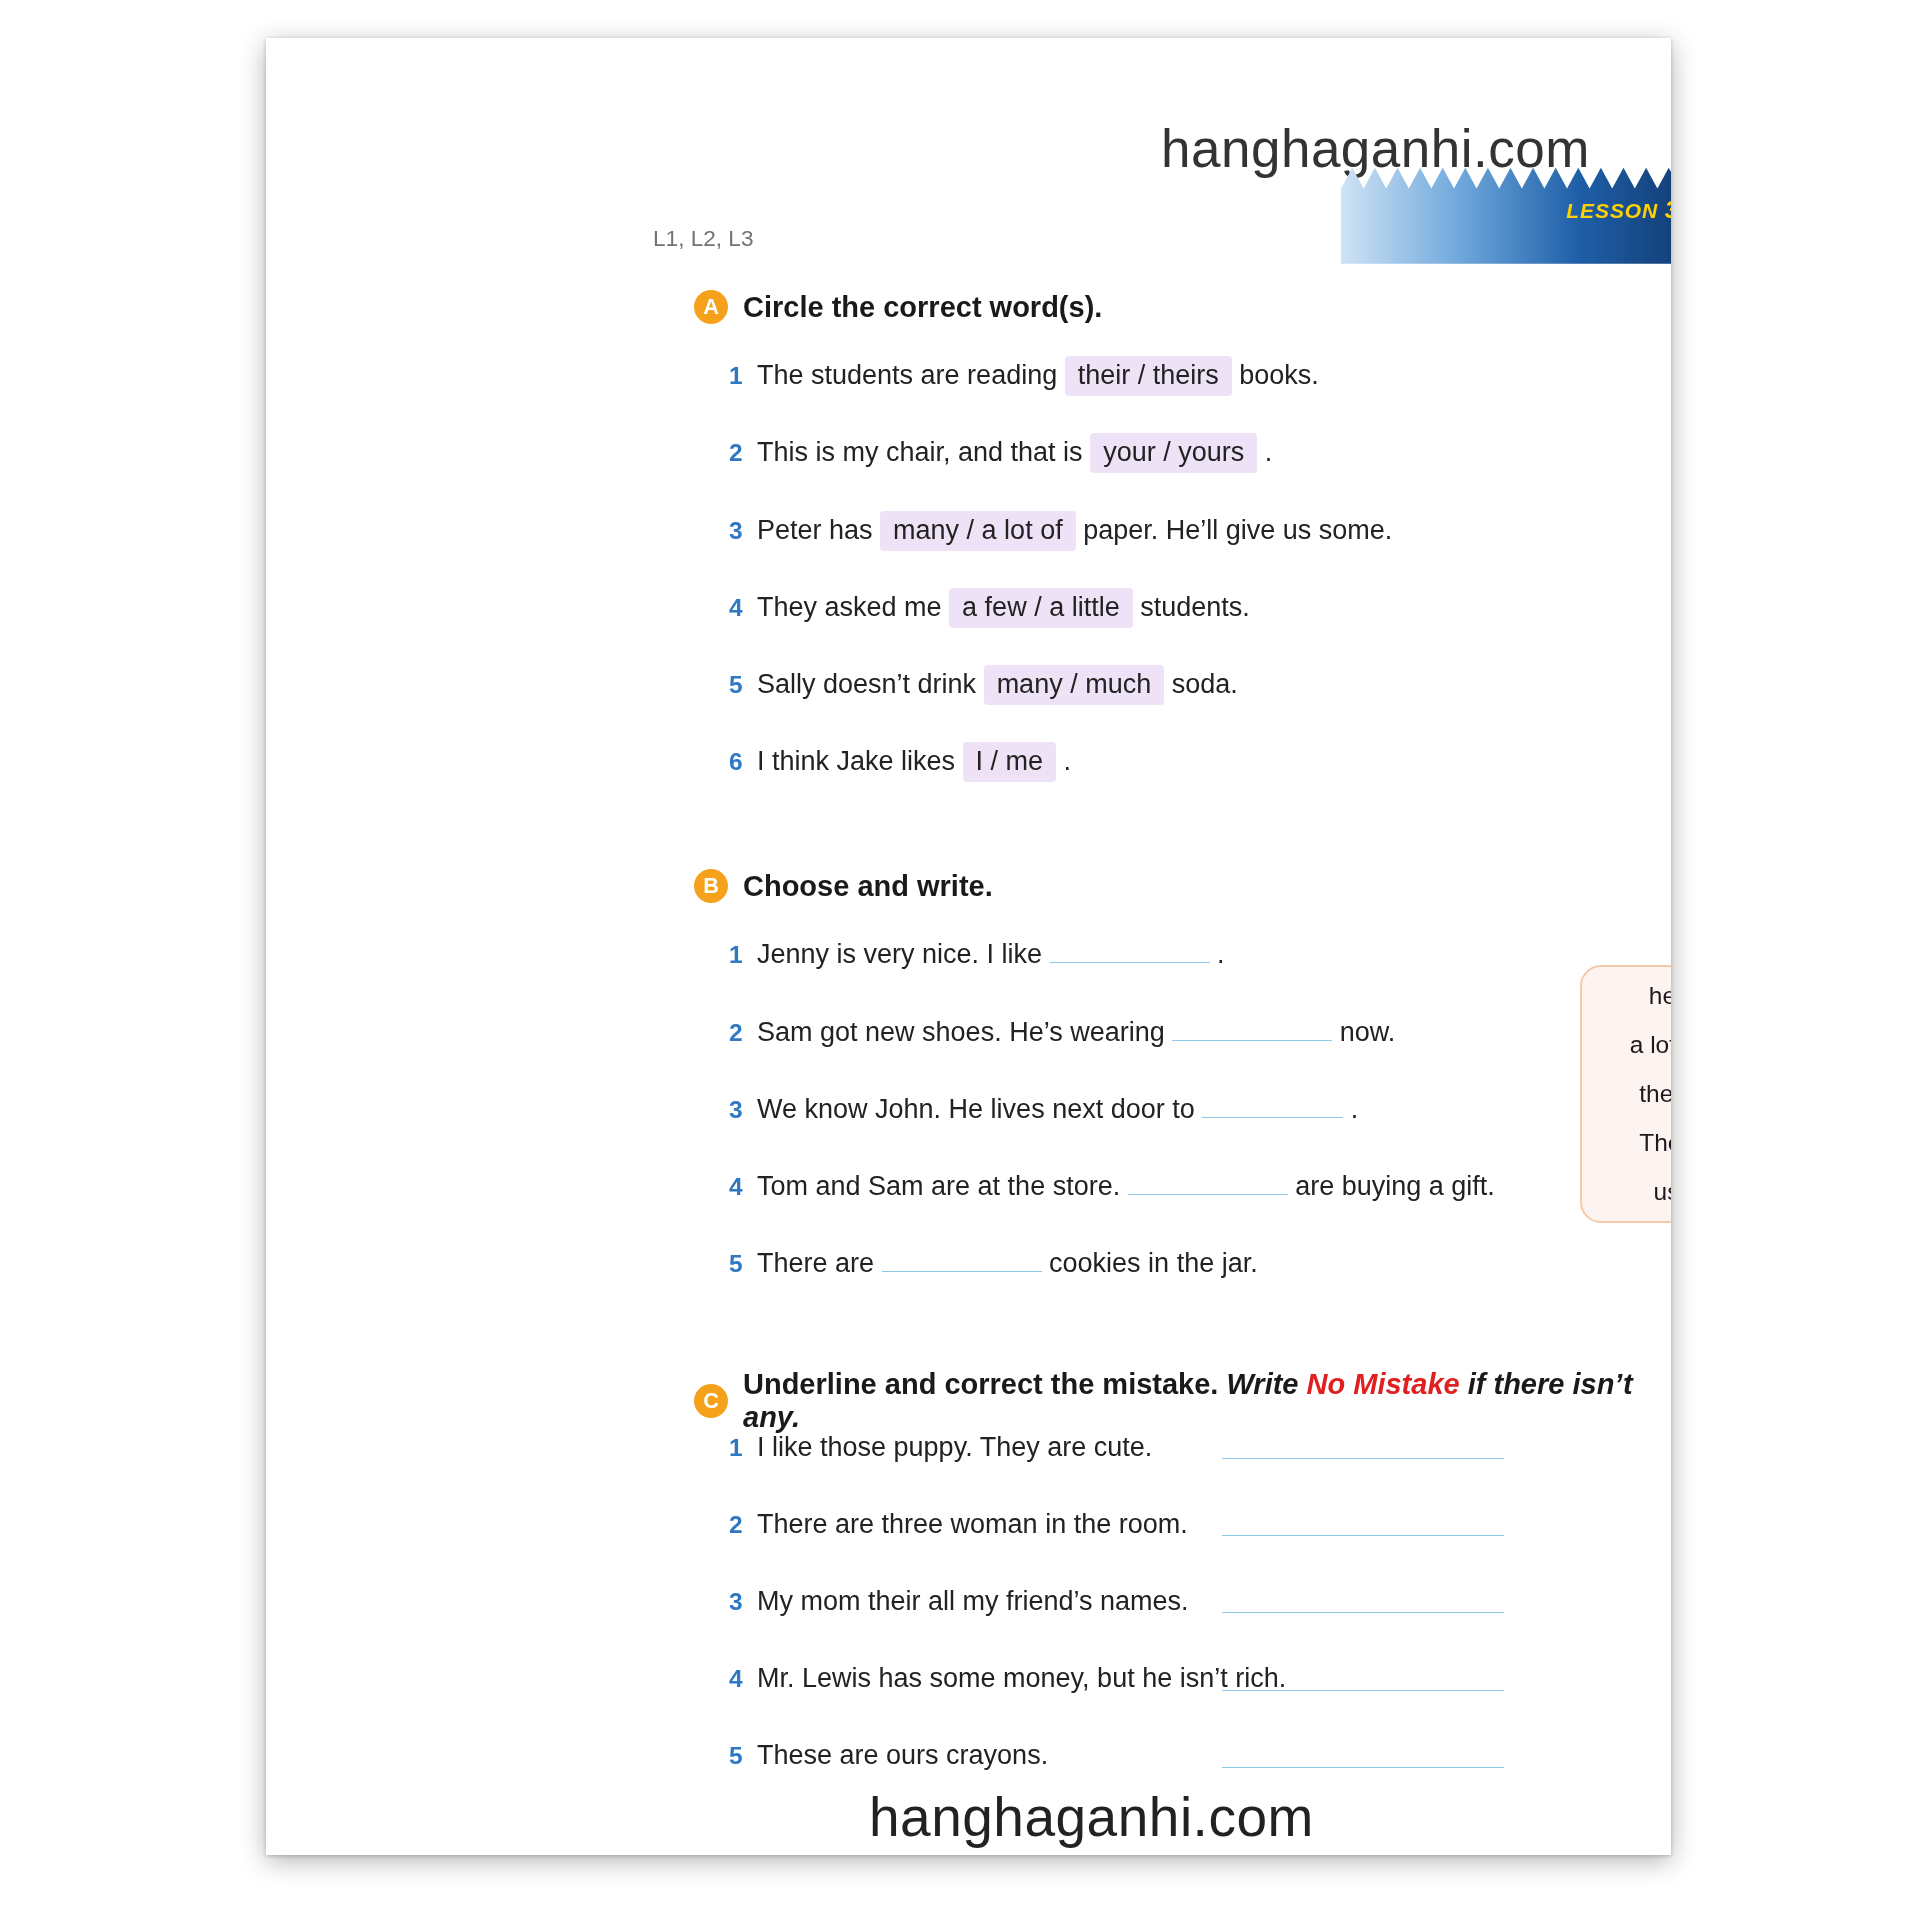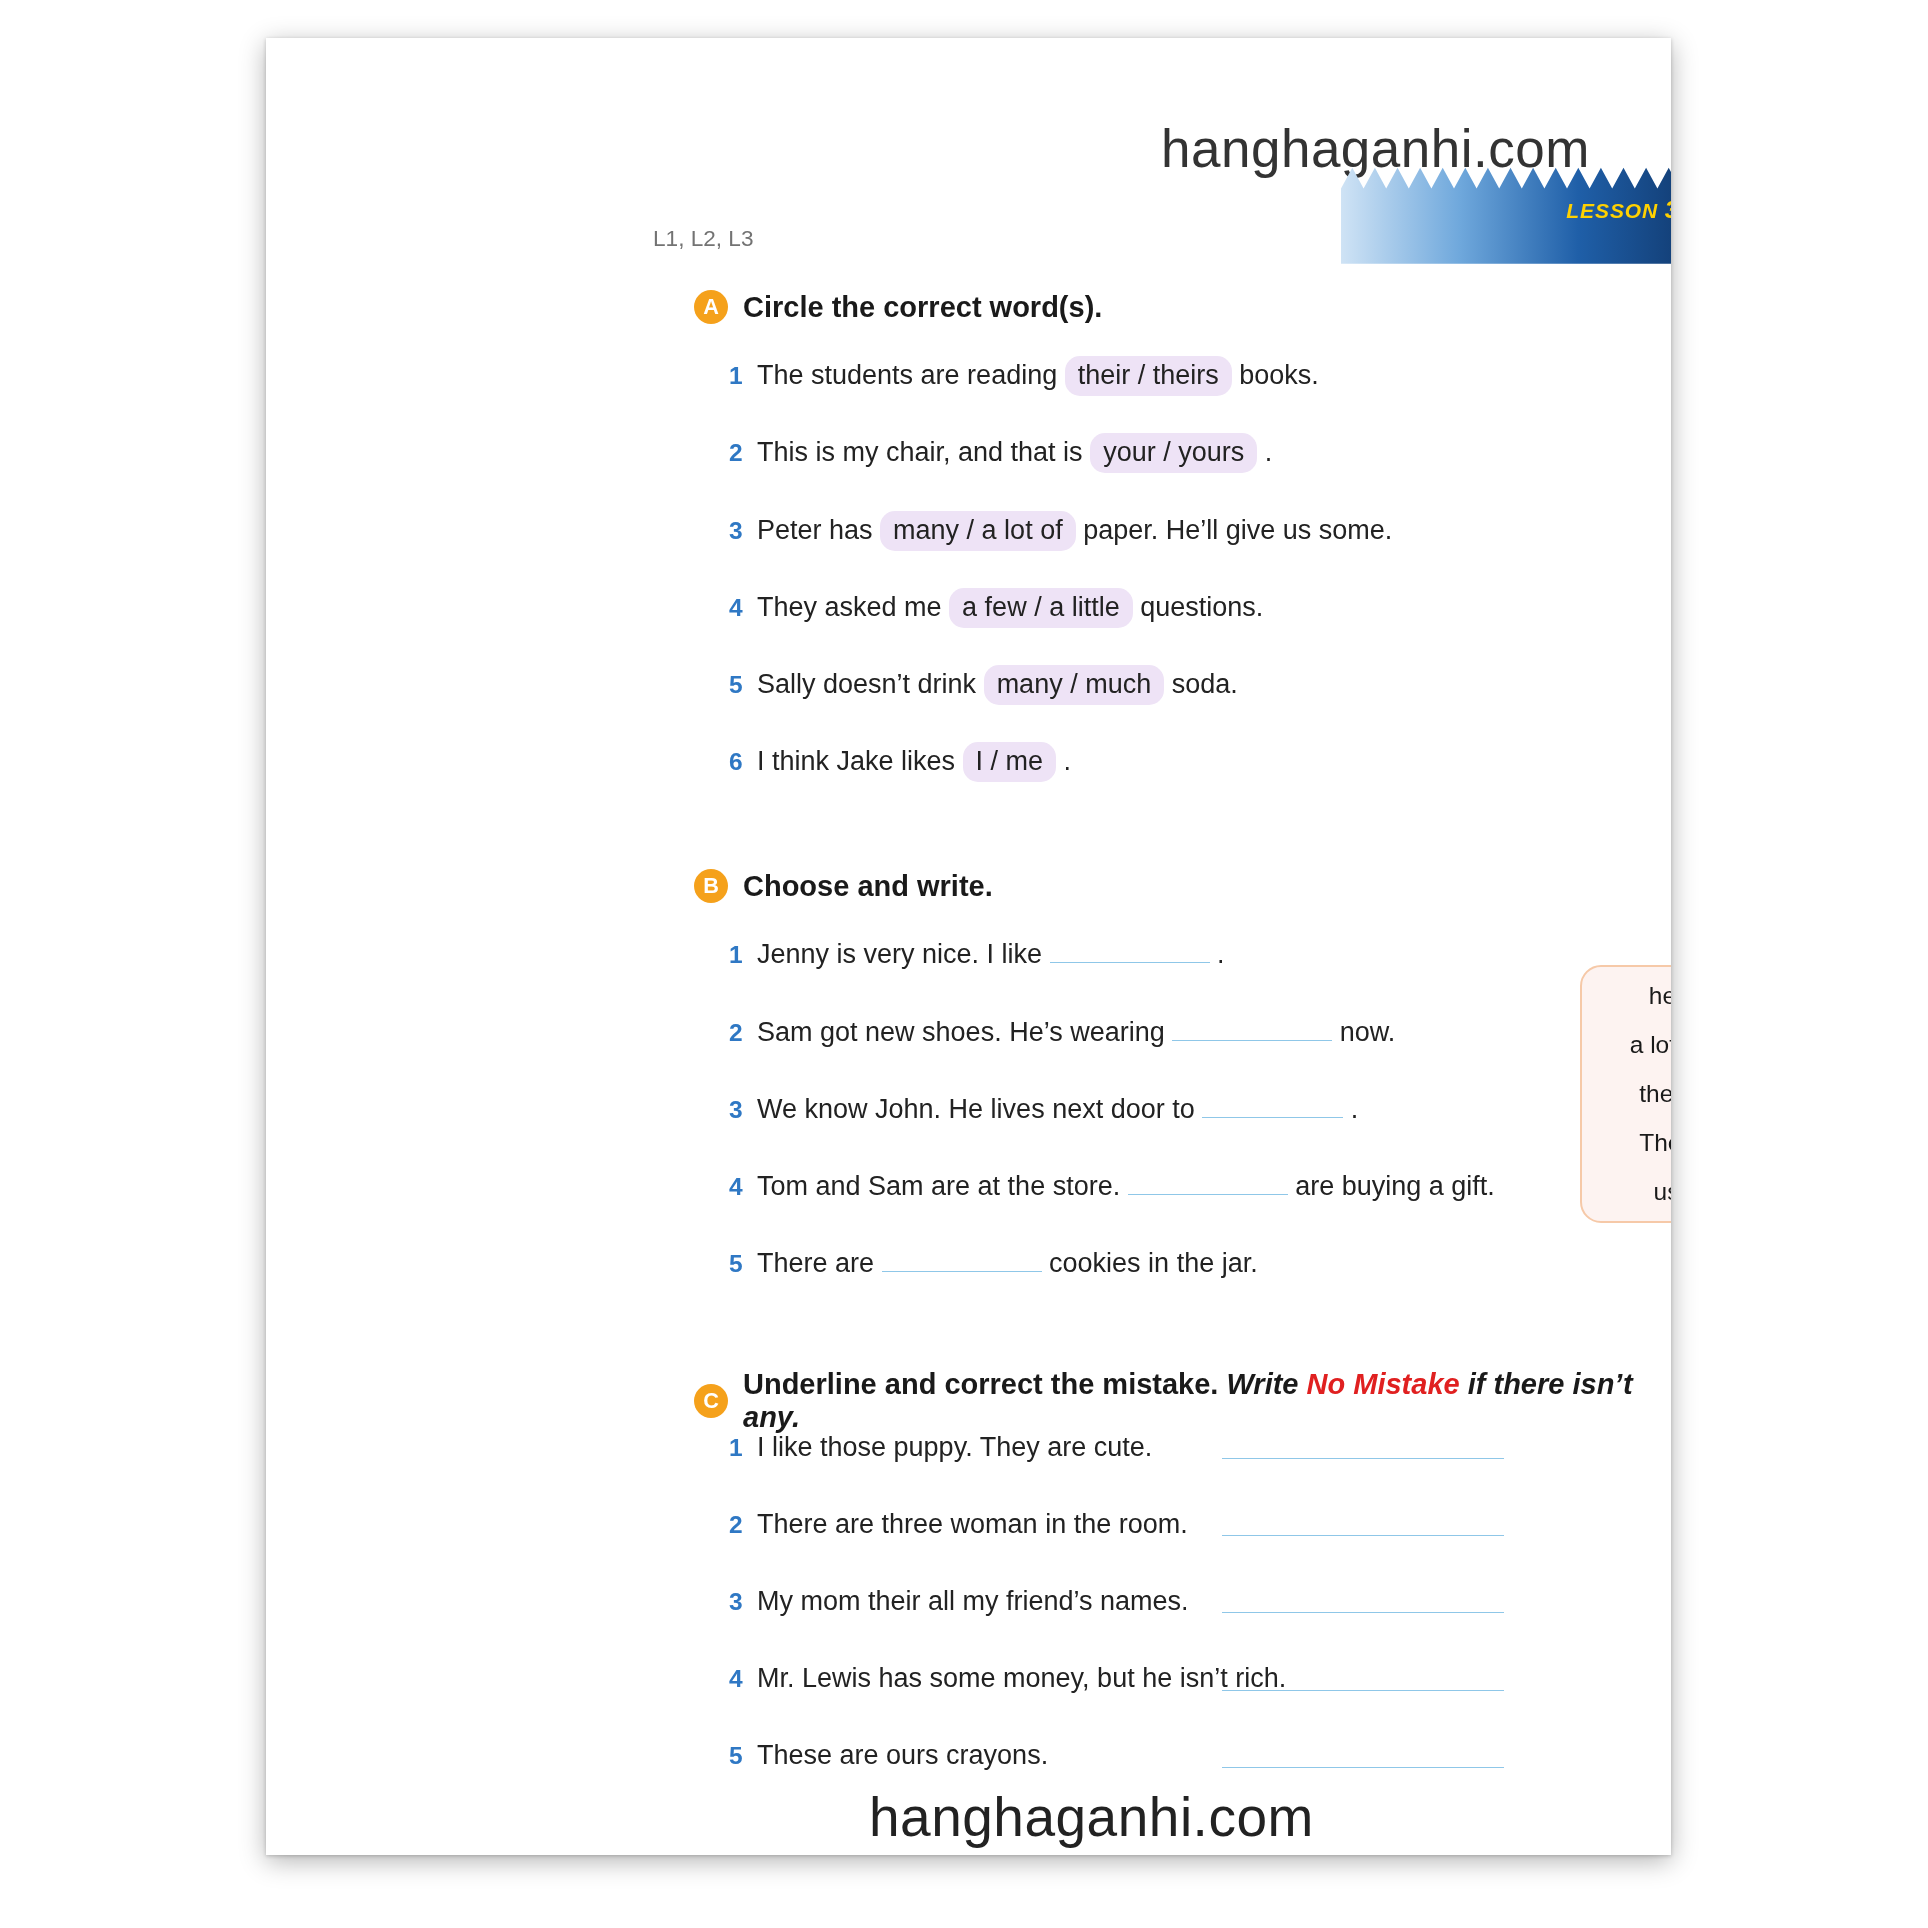--- a/index.html
+++ b/index.html
@@ -155,21 +155,21 @@
   }
   .q .num {
     color: #2f78c4;
     font-weight: bold;
     font-size: 24.5px;
     width: 28px;
     flex: none;
   }
   .choice {
     background: #eee3f6;
-    border-radius: 15px;
+    border-radius: 4px;
     padding: 3.8px 13px 5.6px 13px;
     margin: 0 7.5px;
     color: #222222;
     display: inline-block;
   }
   .blank {
     display: inline-block;
     border-bottom: 1.9px solid #8fc7e8;
     width: 160px;
     height: 28px;
@@ -260,21 +260,21 @@
       <span class="num">3</span>
       <span>Peter has</span>
       <span class="choice">many / a lot of</span>
       <span>paper. He’ll give us some.</span>
     </div>
 
     <div class="q part" style="top:550px; left:463px;">
       <span class="num">4</span>
       <span>They asked me</span>
       <span class="choice">a few / a little</span>
-      <span>questions.</span>
+      <span>students.</span>
     </div>
 
     <div class="q part" style="top:627px; left:463px;">
       <span class="num">5</span>
       <span>Sally doesn’t drink</span>
       <span class="choice">many / much</span>
       <span>soda.</span>
     </div>
 
     <div class="q part" style="top:704px; left:463px;">

